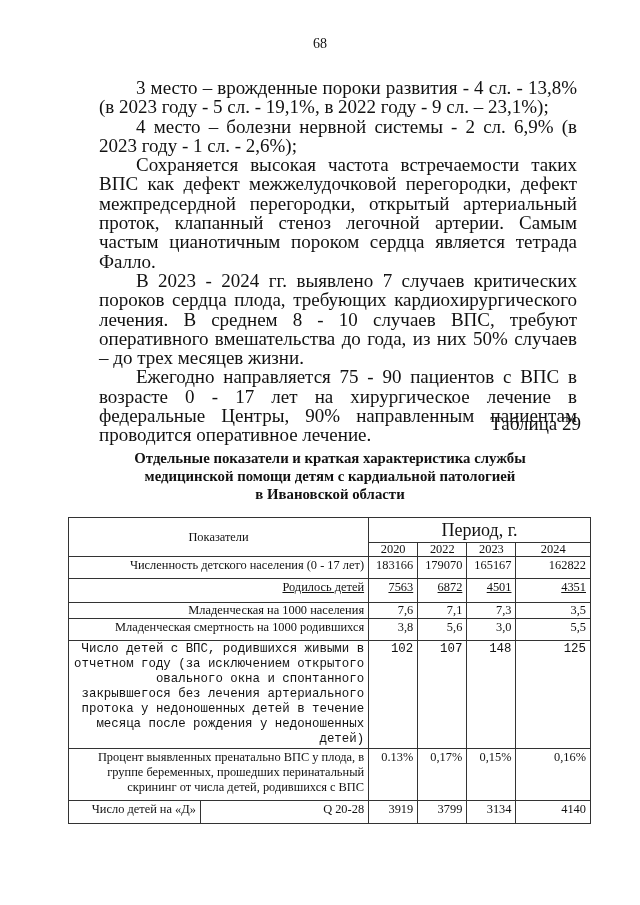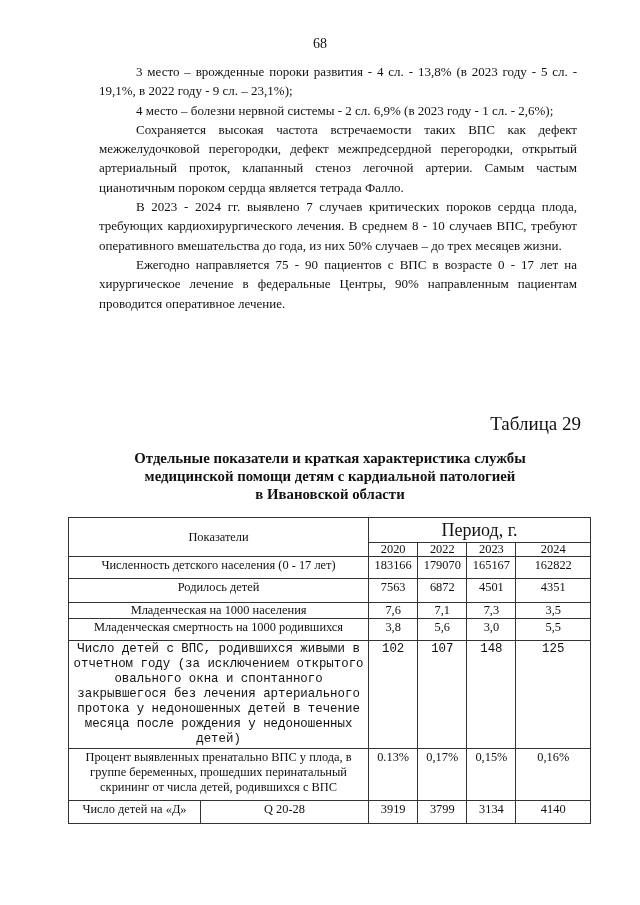--- a/index.html
+++ b/index.html
@@ -1,30 +1,30 @@
 <!DOCTYPE html>
 <html><head>
 <meta charset="utf-8">
 <style>
   html, body { margin: 0; padding: 0; background: #ffffff; }
   body { width: 640px; height: 905px; position: relative; overflow: hidden;
          font-family: "Liberation Serif", "DejaVu Serif", serif; color: #111; }
   .page-number { position: absolute; top: 36px; left: 0; width: 640px; text-align: center; font-size: 14px; }
-  .body-text { position: absolute; top: 62px; left: 99px; width: 478px; font-size: 13px; line-height: 19.3px; text-align: justify; }
+  .body-text { position: absolute; top: 78px; left: 99px; width: 478px; font-size: 19px; line-height: 19.3px; text-align: justify; }
   .body-text p { margin: 0; text-indent: 37px; }
   .table-label { position: absolute; top: 413px; right: 59px; font-size: 19px; }
   .table-title { position: absolute; top: 449px; left: 0; width: 660px; text-align: center; font-weight: bold; font-size: 14.8px; line-height: 18px; }
   table.data { position: absolute; top: 517px; left: 68px; width: 523px; border-collapse: collapse; font-size: 12.4px; line-height: 15px; }
-  table.data td, table.data th { border: 1px solid #333; padding: 1px 4px; vertical-align: top; font-weight: normal; text-align: center; }
+  table.data td, table.data th { border: 1px solid #333; padding: 1px 4px; vertical-align: top; font-weight: normal; text-align: right; }
   table.data th.head-ind { vertical-align: middle; text-align: center; font-size: 12.4px; }
   table.data th.head-period { text-align: center; font-size: 18px; height: 22px; vertical-align: middle; }
   table.data th.year { text-align: center; padding: 0 2px; height: 12px; line-height: 13px; }
   .col-y { width: 45px; }
   tr.r1 td { height: 19px; }
-  tr.r2 td { height: 21px; }
+  tr.r2 td { height: 21px; text-decoration: underline; }
   tr.r3 td { height: 12px; line-height: 13px; }
   tr.r4 td { height: 19px; }
   tr.r5 td { height: 90px; font-family: Liberation Mono, monospace; }
   tr.r6 td { height: 49px; }
   tr.r7 td { height: 20px; }
   td.split-right { text-align: right; }
 </style>
 </head>
 <body>
 

